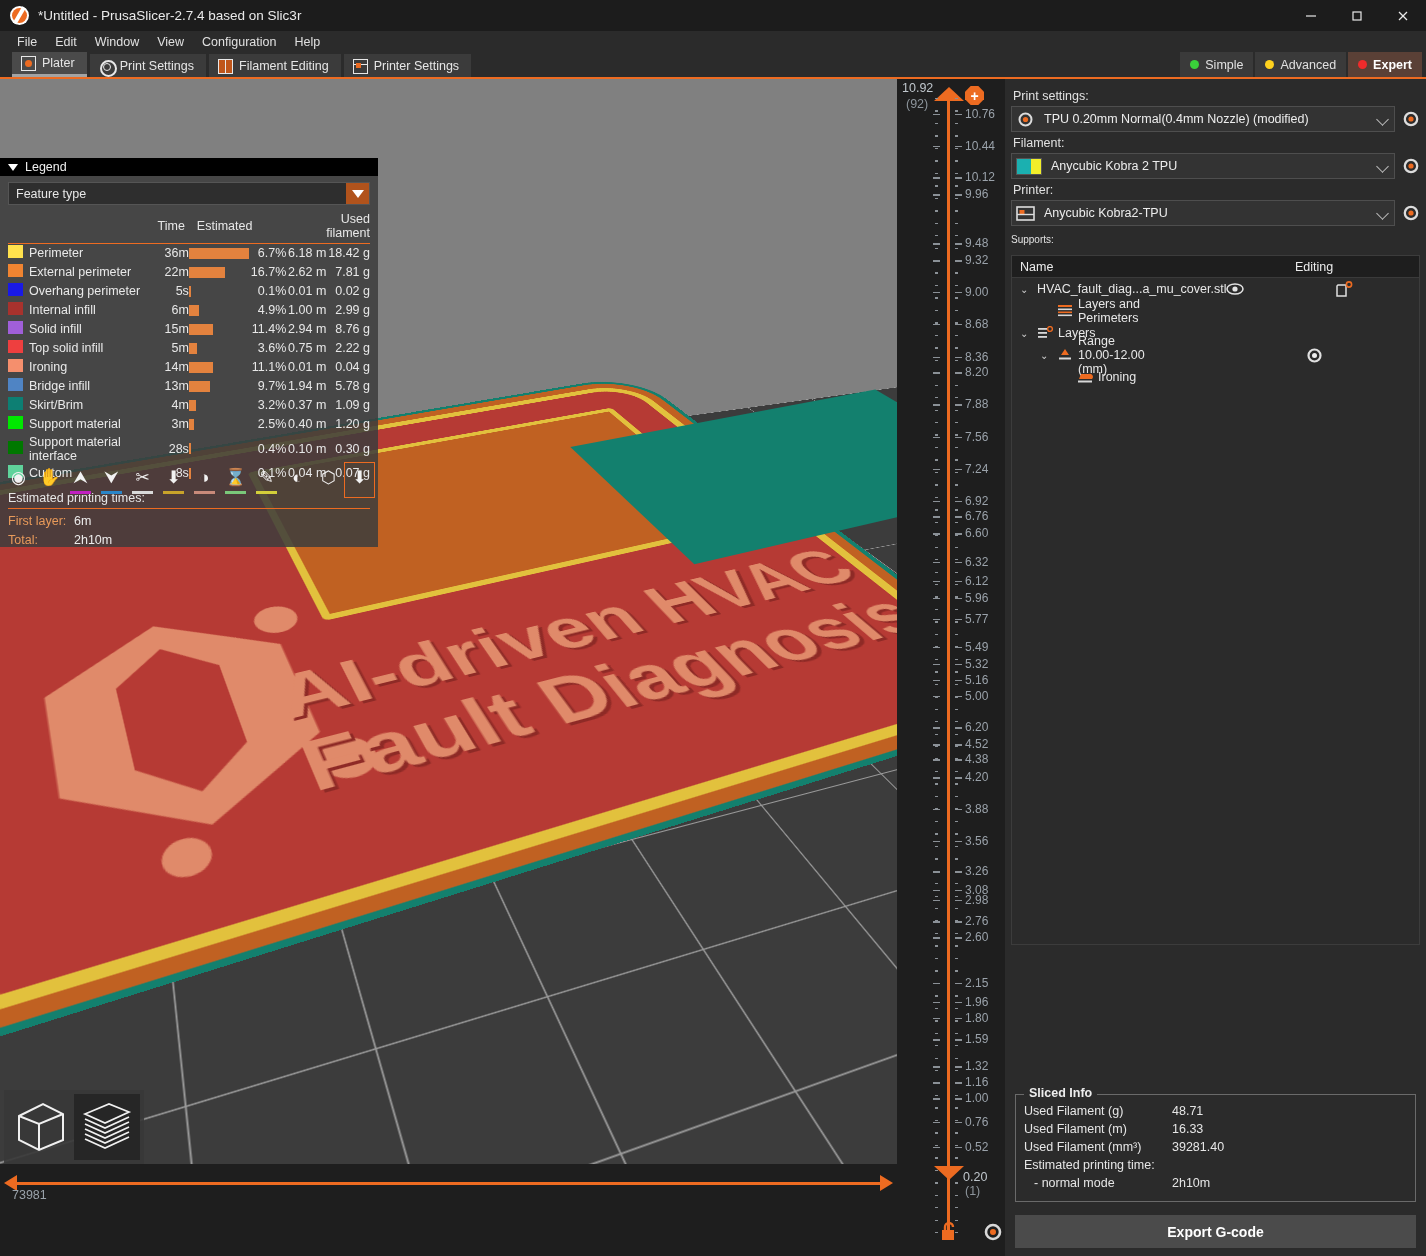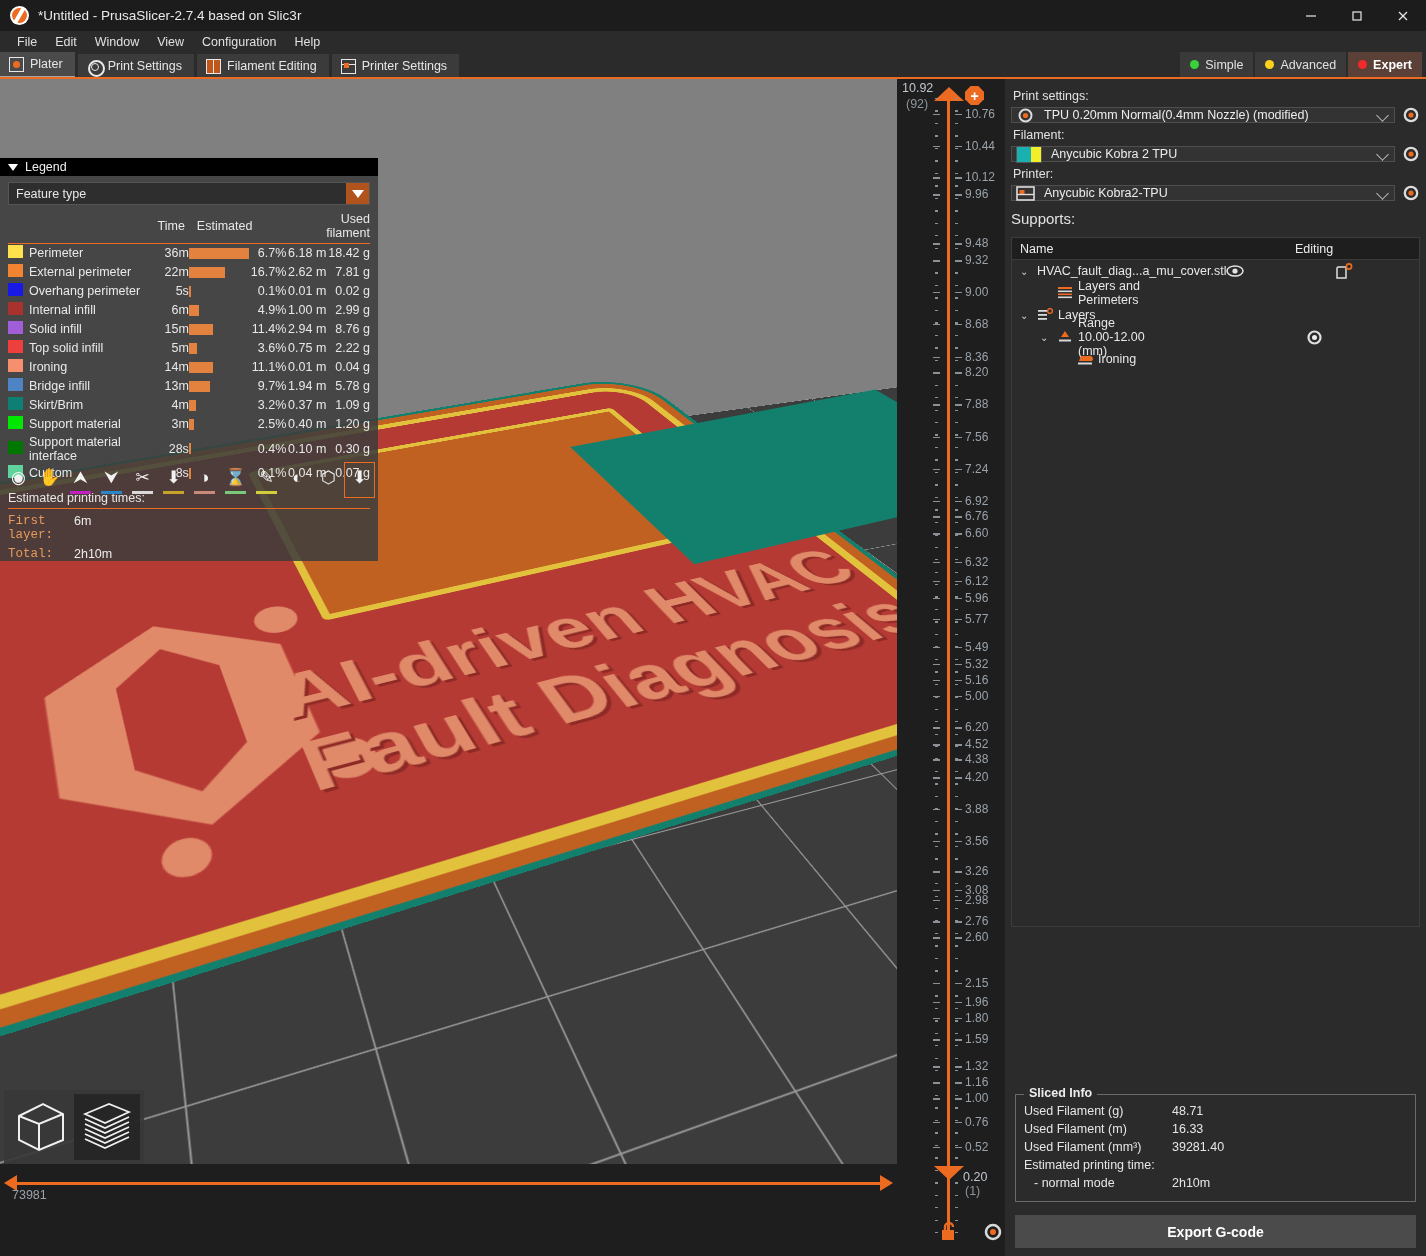--- a/index.html
+++ b/index.html
@@ -54,21 +54,21 @@
   
   .tabbar {
     position: absolute; left: 0; top: 52px; width: 1426px; height: 26px;
     background: #2b2b2b; display: flex; align-items: flex-end;
   }
   .tab {
     height: 24px; display: flex; align-items: center; gap: 6px;
     padding: 0 12px 0 9px; margin-right: 3px;
     background: #3b3b3b; color: #e6e6e6; font-size: 12.5px; white-space: nowrap;
   }
-  .tab.active { background: #4a4a4a; border-bottom: 2px solid #a3a3a3; height: 26px; }
+  .tab.active { background: #4a4a4a; border-bottom: 4px solid #a3a3a3; height: 26px; margin-left: 12px; }
   .tab-ico { width: 15px; height: 15px; flex: none; position: relative; }
 
   .ico-plater { border: 1.6px solid #e8e8e8; }
   .ico-plater::after {
     content:""; position:absolute; left:3px; top:3px; width:7px; height:7px;
     border-radius:50%; background:#ed6b21;
   }
   .ico-gear::before {
     content:""; position:absolute; left:1px; top:1px; width:13px; height:13px;
     border:2px solid #e8e8e8; border-radius:50%;
@@ -195,21 +195,21 @@
   td.c-time, td.c-pct, td.c-len, td.c-wt { text-align: right; padding-right: 0; white-space: nowrap; }
   td.c-time { padding-right: 4px; }
   td.c-bar { width: 62px; }
   .barwrap { width: 60px; height: 11px; position: relative; }
   .bar { height: 11px; background: #e3823e; }
   td.c-pct { padding-left: 6px; padding-right: 2px; }
   td.c-len { padding-left: 8px; }
   td.c-wt { padding-left: 8px; }
   .ept-title { margin-top: 4px; padding: 4px 0 3px 0; border-bottom: 1px solid #ed6b21; }
   .ept-row { display: flex; color: #e89a5a; padding-top: 5px; }
-  .ept-row .k { width: 66px; font-family: Liberation Mono, monospace; }
+  .ept-row .k { width: 66px; }
   .ept-row .v { color: #ececec; }
 
   
   .vp-toolbar {
     position: absolute; left: 4px; width: 370px; height: 38px;
     display: flex; align-items: center; gap: 2px; z-index: 31;
   }
   .vp-btn { width: 30px; height: 34px; position: relative; display:flex; align-items:center; justify-content:center; }
   .vp-btn.sel { outline: 1.5px solid #ed6b21; }
   .vp-btn .ub { position:absolute; left:4px; right:4px; bottom:3px; height:3px; }
@@ -268,38 +268,38 @@
   .vs-cog { position: absolute; left: 86px; bottom: 14px; width: 20px; height: 20px; }
 
   
   .rpanel {
     position: absolute; left: 1005px; top: 79px; width: 421px; height: 1177px;
     background: #2b2b2b; padding: 6px 6px 0 6px;
   }
   .fld-label { font-size: 12.5px; color: #e2e2e2; margin: 4px 0 3px 2px; }
   .row { display: flex; align-items: center; gap: 7px; }
   .combo {
-    flex: 1; height: 16px; background: #333; border: 1px solid #4e4e4e;
+    flex: 1; height: 26px; background: #333; border: 1px solid #4e4e4e;
     display: flex; align-items: center; padding: 0 4px; gap: 9px; position: relative;
   }
   .combo .ctext { flex: 1; font-size: 12.5px; color: #ededed; white-space: nowrap; overflow: hidden; }
   .combo .carr {
     width: 14px; height: 14px; position: relative; flex: none;
   }
   .combo .carr::after {
     content:""; position:absolute; left:2px; top:3px; width:8px; height:8px;
     border-left:1.6px solid #bdbdbd; border-bottom:1.6px solid #bdbdbd;
     transform: rotate(-45deg);
   }
   .cog-btn { width: 18px; height: 18px; flex: none; }
   .sw-icon { width: 26px; height: 17px; flex: none; }
   .pre-ico { width: 19px; height: 17px; flex: none; position: relative; }
 
   .supports-row { display:flex; align-items:center; gap: 6px; margin-top: 8px; }
-  .supports-row .lab { font-size:15px; color:#e2e2e2; }
+  .supports-row .lab { font-size:10px; color:#e2e2e2; }
   .infill-row { display:flex; align-items:center; gap:6px; margin-top: 8px; }
   .combo.small { flex: none; width: 80px; height: 23px; }
   .brim-box {
     width: 17px; height: 17px; background: #ed6b21;
     display:flex; align-items:center; justify-content:center;
   }
 
   
   .objlist { margin-top: 10px; background: #2b2b2b; border: 1px solid #3c3c3c; height: 690px; }
   .objhdr {

